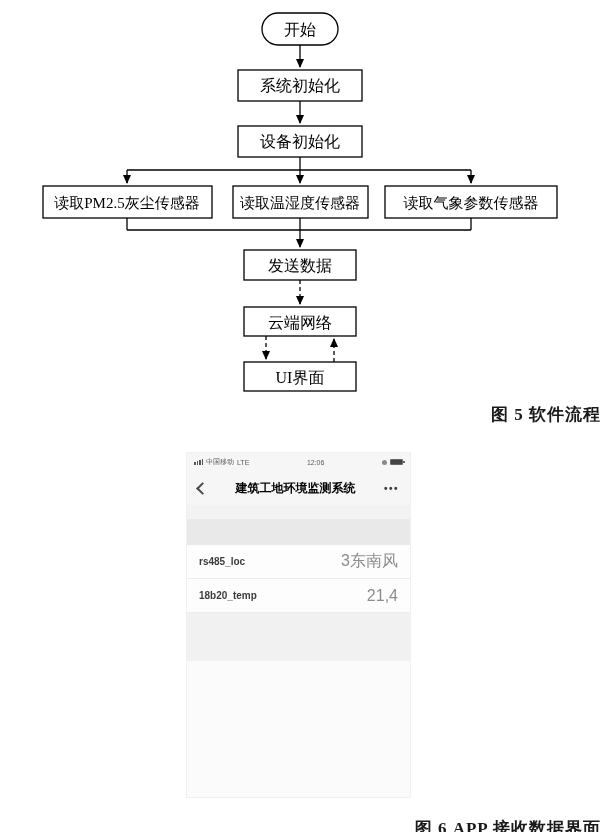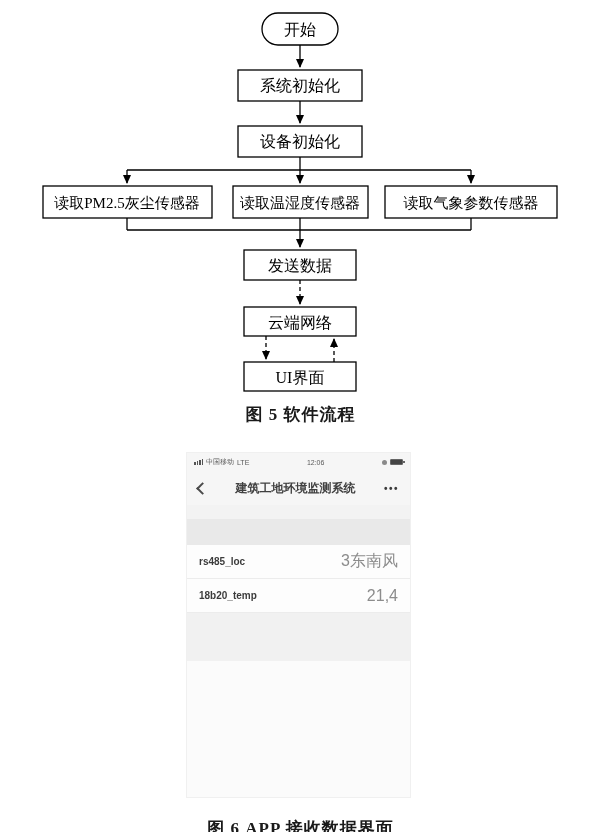--- a/index.html
+++ b/index.html
@@ -7,21 +7,21 @@
   .page {
     position:relative; width:601px; height:832px; background:#ffffff;
     font-family:"Liberation Serif", serif; overflow:hidden;
   }
   
   .flow-svg { position:absolute; left:0; top:0; }
   .flow-svg text {
     font-family:"Liberation Serif", serif; fill:#000;
   }
   .caption {
-    position:absolute; left:0; width:601px; text-align:center;
+    position:absolute; left:0; width:601px; text-align:right;
     font-weight:bold; font-size:17px; color:#1a1a1a;
     font-family:"Liberation Serif", serif; letter-spacing:1px;
   }
   .caption-5 { top:403px; }
   .caption-6 { top:800px;margin-top:17px; }
   
   .phone {
     position:absolute; left:187px; top:453px; width:223px; height:344px;
     background:#fbfbfb; font-family:"Liberation Sans", sans-serif;
     box-shadow:0 0 0 1px #f0f0f0;
@@ -45,21 +45,21 @@
     content:""; position:absolute; right:-3px; top:1px; width:2px; height:2px; background:#666;
   }
   .navbar {
     height:34px; background:#f6f6f6; display:flex; align-items:center;
     justify-content:space-between; padding:0 11px;
   }
   .chevron-left {
     width:9px; height:9px; border-left:2px solid #4a4a4a; border-bottom:2px solid #4a4a4a;
     transform:rotate(45deg); display:inline-block;
   }
-  .nav-title { font-size:12px; font-weight:600; color:#404040; }
+  .nav-title { font-size:12px; font-weight:600; color:#000000; }
   .nav-more { font-size:10px; color:#3a3a3a; letter-spacing:1.5px; font-weight:bold; }
   .gap-light { height:14px; background:#f3f3f3; }
   .gap-dark  { height:26px; background:#e9e9e9; }
   .list { background:#fdfdfd; }
   .row {
     height:34px; display:flex; align-items:center; justify-content:space-between;
     padding:16px 12px; border-bottom:1px solid #ececec; background:#fdfdfd;
   }
   .row-label { font-size:10px; font-weight:600; color:#3c3c3c; }
   .row-value { font-size:16px; color:#8c8c8c;margin-left:44px; }

